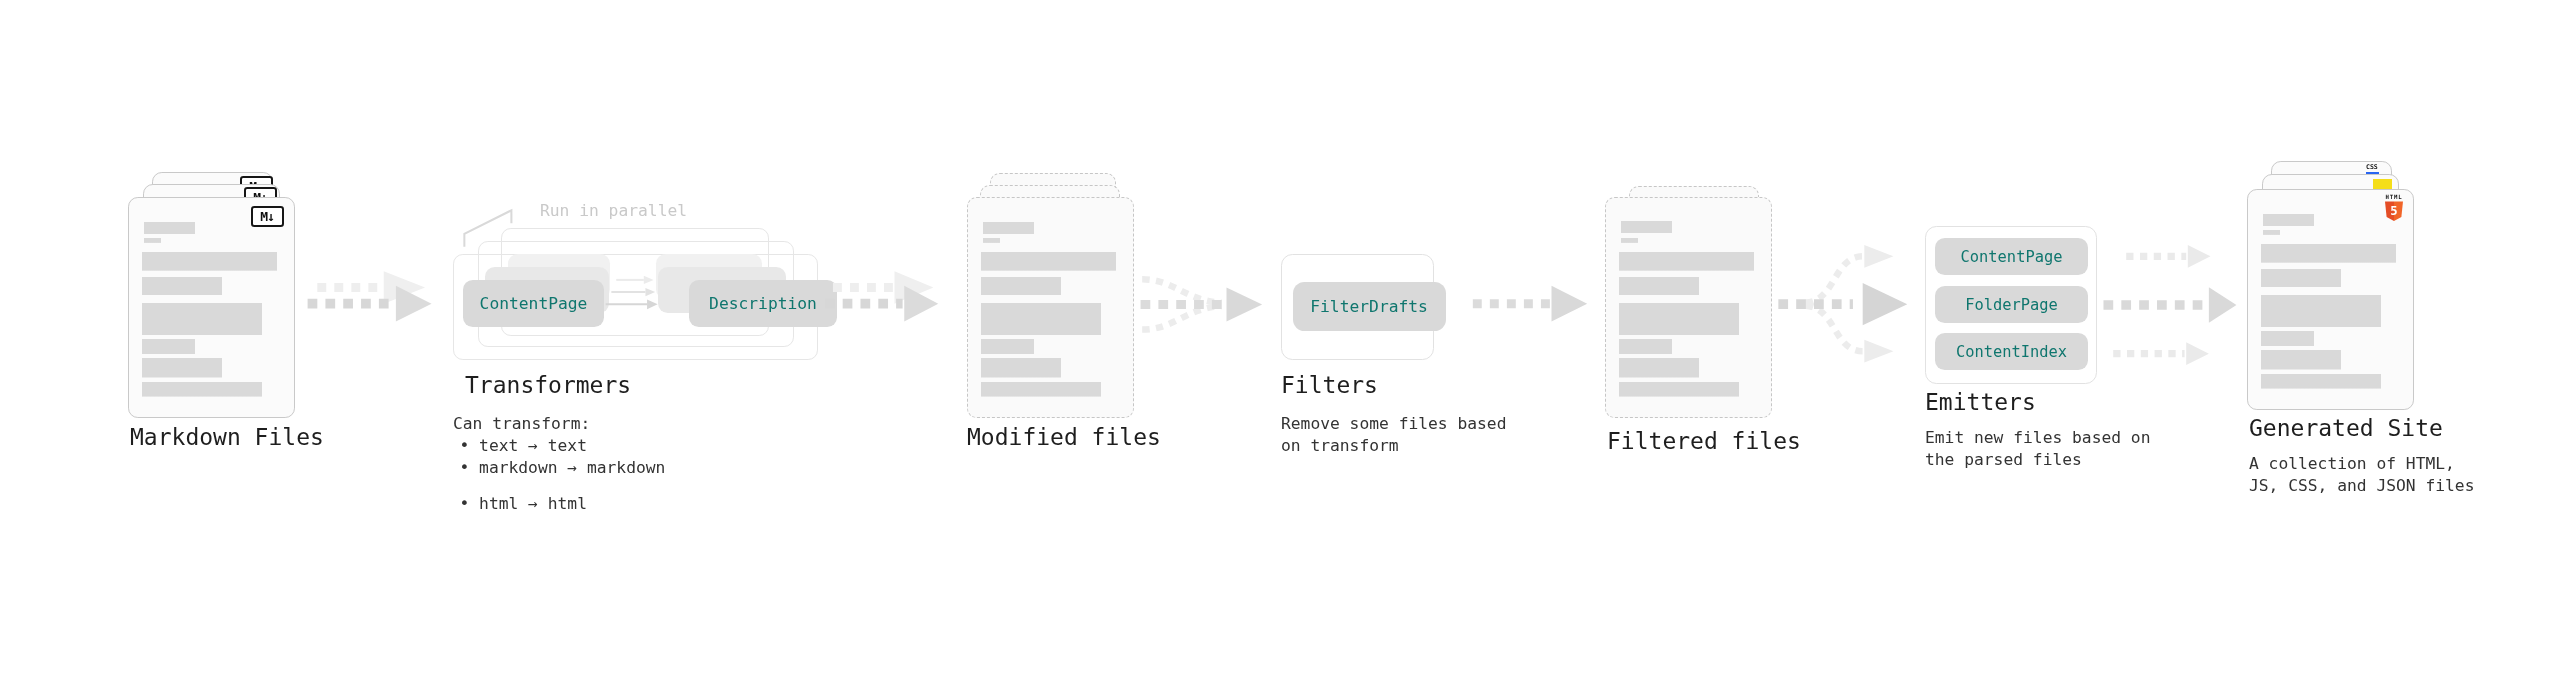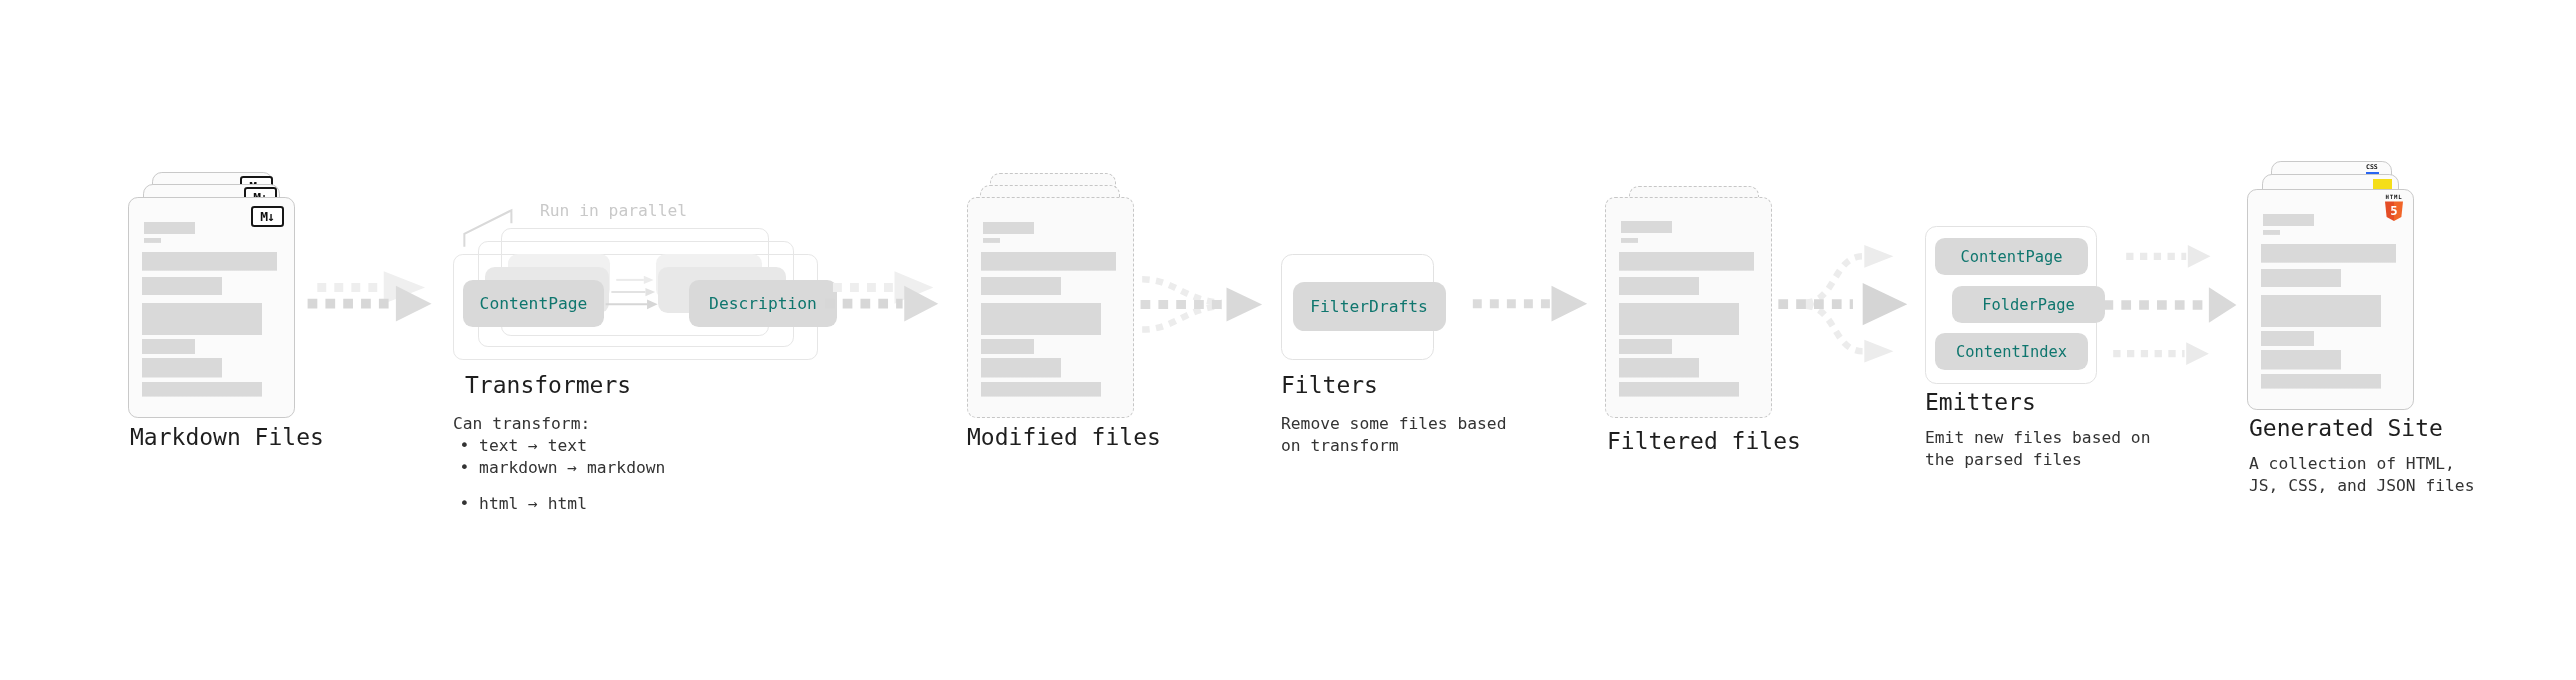--- a/index.html
+++ b/index.html
@@ -168,21 +168,21 @@
     <path d="M 48,87 C 85,85 82,30 118,30" fill="none" stroke="#ececec" stroke-width="8" stroke-dasharray="9 8"></path>
     <polygon points="120,16 156,30 120,44" fill="#ececec"></polygon>
     <path d="M 48,91 C 85,93 82,147 118,147" fill="none" stroke="#ececec" stroke-width="8" stroke-dasharray="9 8"></path>
     <polygon points="120,133 156,147 120,161" fill="#ececec"></polygon>
     <line x1="14" y1="89" x2="106" y2="89" stroke="#d7d7d7" stroke-width="12" stroke-dasharray="12 10"></line>
     <polygon points="118,63 173,89 118,115" fill="#d5d5d5"></polygon>
   </svg>
 
   <div class="panel" style="left:1925px;top:226px;width:172px;height:158px;">
     <div class="pill" style="left:9px;top:11.4px;width:153px;height:37px;font-size:15.4px;">ContentPage</div>
-    <div class="pill" style="left:9px;top:59px;width:153px;height:37px;font-size:15.4px;margin-left:17px;">FolderPage</div>
+    <div class="pill" style="left:9px;top:59px;width:153px;height:37px;font-size:15.4px;">FolderPage</div>
     <div class="pill" style="left:9px;top:106px;width:153px;height:37px;font-size:15.4px;">ContentIndex</div>
   </div>
   <div class="stage-label" style="left:1925px;top:388px;">Emitters</div>
   <div class="stage-desc" style="left:1925px;top:427px;">
     <div>Emit new files based on</div>
     <div>the parsed files</div>
   </div>
 
   <svg class="abs" style="left:2097px;top:232px;" width="150" height="146" viewBox="0 0 185 180">
     <line x1="36" y1="30" x2="110" y2="30" stroke="#eaeaea" stroke-width="9" stroke-dasharray="9 8"></line>

